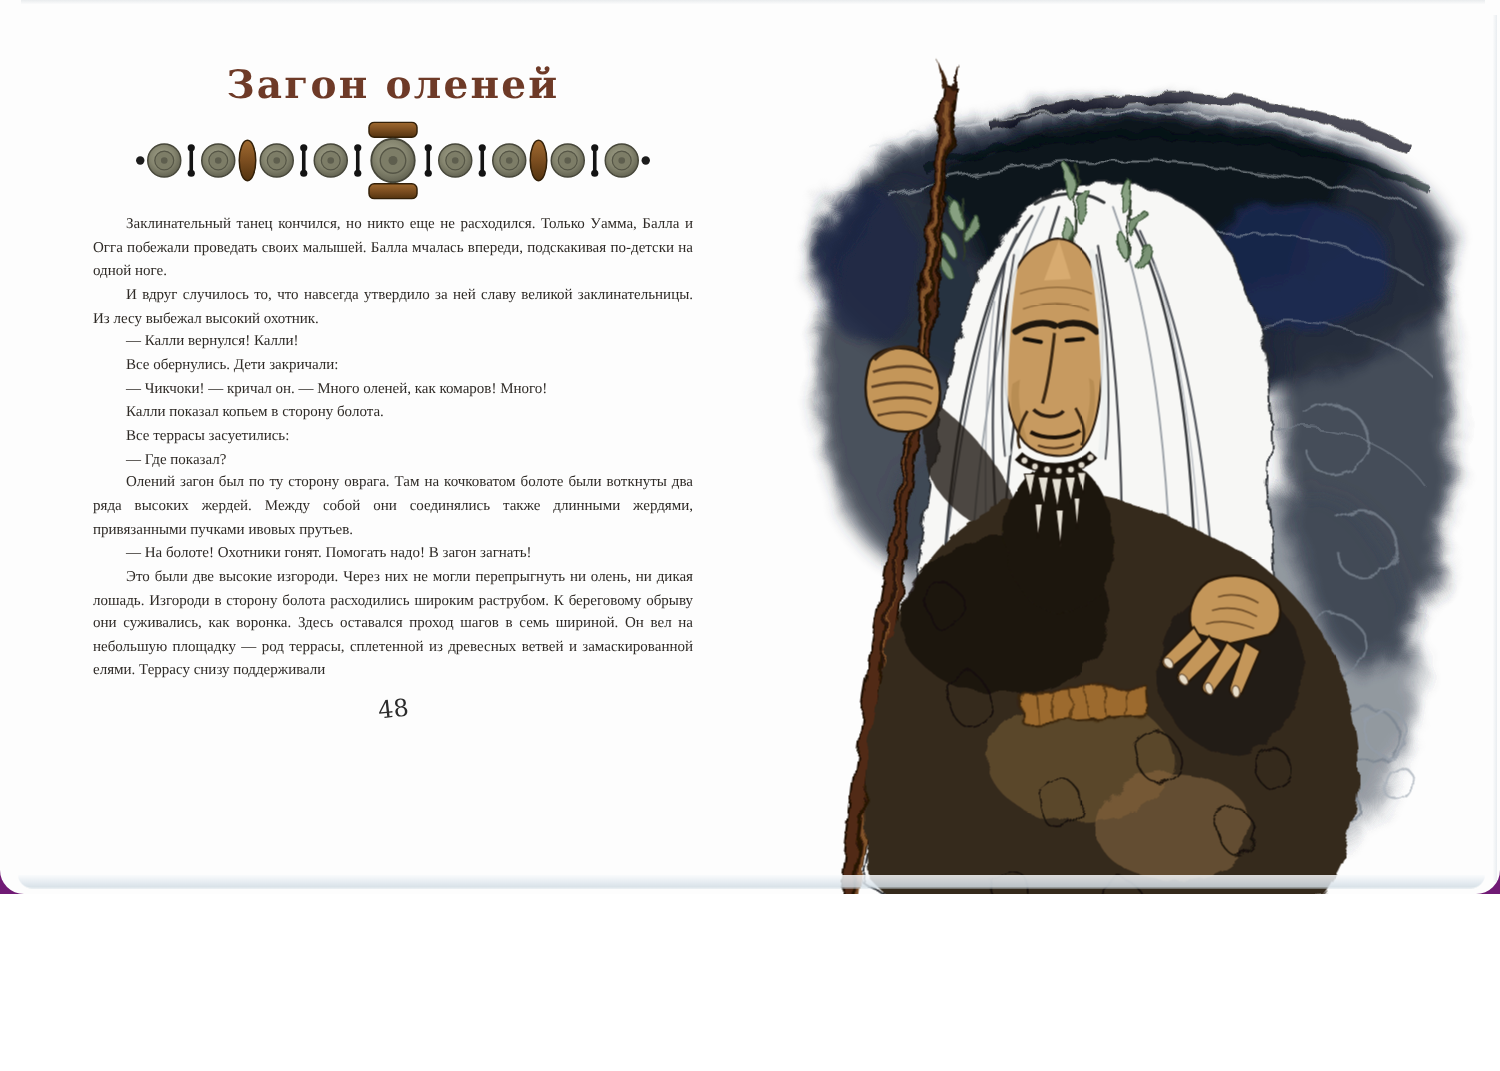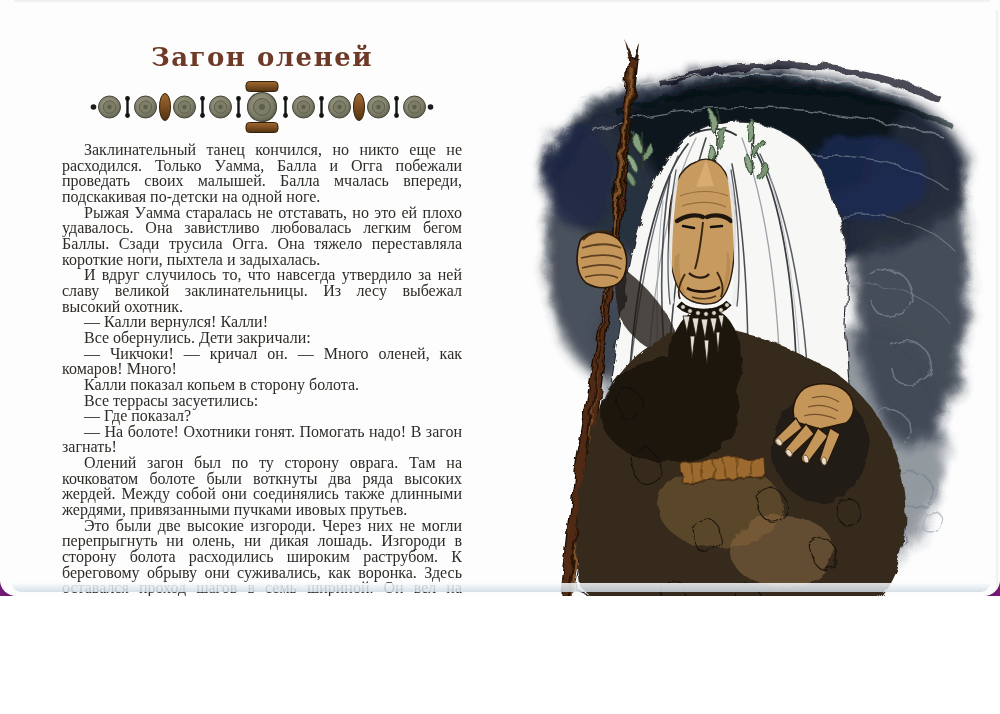--- a/index.html
+++ b/index.html
@@ -11,21 +11,21 @@
   .edge-bottom{position:absolute;left:12px;right:10px;bottom:4px;height:9px;border-radius:0 0 14px 14px;
             background:linear-gradient(#fbfcfd, #e3eaf0 55%, #cfdbe3);opacity:.85;}
   .edge-right{position:absolute;top:10px;bottom:8px;right:2px;width:3px;
             background:linear-gradient(90deg,#fdfdfd,#e9edf0);}
 
   
   .left-page{position:absolute;left:62px;top:42px;width:400px;}
   .chapter-title{margin:0;text-align:center;font-family:"DejaVu Serif",serif;font-weight:bold;
             font-size:26px;line-height:30px;letter-spacing:1.5px;color:#6e3a27;}
   .ornament-wrap{margin:9px auto 0;width:344px;height:52px;}
-  .body-text{margin-top:9px;color:#2f2b27;font-size:16px;line-height:15.65px;
+  .body-text{margin-top:9px;color:#2f2b27;font-size:10px;line-height:15.65px;
             text-align:justify;}
   .body-text p{margin:0;text-indent:22px;}
   .page-number{margin-top:8px;text-align:center;font-family:"DejaVu Serif",serif;
             font-size:16px;color:#2b2b2b;}
   .page-number span{display:inline-block;transform:rotate(-6deg);}
 
   
   .illustration{position:absolute;left:520px;top:26px;}
 </style>
 </head>
@@ -102,30 +102,29 @@
               <circle cx="324.5" cy="26" r="11" fill="url(#discGrad)" stroke="#47473a" stroke-width="1"></circle>
               <circle cx="324.5" cy="26" r="6.3" fill="#7d7d67" stroke="#555546" stroke-width="0.8"></circle>
               <circle cx="324.5" cy="26" r="2.2" fill="#5e5e4e"></circle>
               <circle cx="340.5" cy="26" r="2.8" fill="#1c1c1c"></circle>
             </g>
         </svg>
       </div>
 
       <div class="body-text">
           <p>Заклинательный танец кончился, но никто еще не расходился. Только Уамма, Балла и Огга побежали проведать своих малышей. Балла мчалась впереди, подскакивая по-детски на одной ноге.</p>
-          <p>Рыжая Уамма старалась не отставать, но это ей плохо удавалось. Она завистливо любовалась легким бегом Баллы. Сзади трусила Огга. Она тяжело переставляла короткие ноги, пыхтела и задыхалась.</p>
           <p>И вдруг случилось то, что навсегда утвердило за ней славу великой заклинательницы. Из лесу выбежал высокий охотник.</p>
           <p>— Калли вернулся! Калли!</p>
           <p>Все обернулись. Дети закричали:</p>
           <p>— Чикчоки! — кричал он. — Много оленей, как комаров! Много!</p>
           <p>Калли показал копьем в сторону болота.</p>
           <p>Все террасы засуетились:</p>
           <p>— Где показал?</p>
+          <p>Олений загон был по ту сторону оврага. Там на кочковатом болоте были воткнуты два ряда высоких жердей. Между собой они соединялись также длинными жердями, привязанными пучками ивовых прутьев.</p>
           <p>— На болоте! Охотники гонят. Помогать надо! В загон загнать!</p>
-          <p>Олений загон был по ту сторону оврага. Там на кочковатом болоте были воткнуты два ряда высоких жердей. Между собой они соединялись также длинными жердями, привязанными пучками ивовых прутьев.</p>
           <p>Это были две высокие изгороди. Через них не могли перепрыгнуть ни олень, ни дикая лошадь. Изгороди в сторону болота расходились широким раструбом. К береговому обрыву они суживались, как воронка. Здесь оставался проход шагов в семь шириной. Он вел на небольшую площадку — род террасы, сплетенной из древесных ветвей и замаскированной елями. Террасу снизу поддерживали</p>
         </div>
 
       <div class="page-number">
         <span>48</span>
       </div>
     </div>
 
     <svg class="illustration" width="470" height="624" viewBox="0 0 470 624" role="img" aria-label="Старая заклинательница Каху: длинные седые волосы, зелёные перья-листья в волосах, ожерелье из клыков, меховая одежда, в руке корявый деревянный посох">
       <defs>

